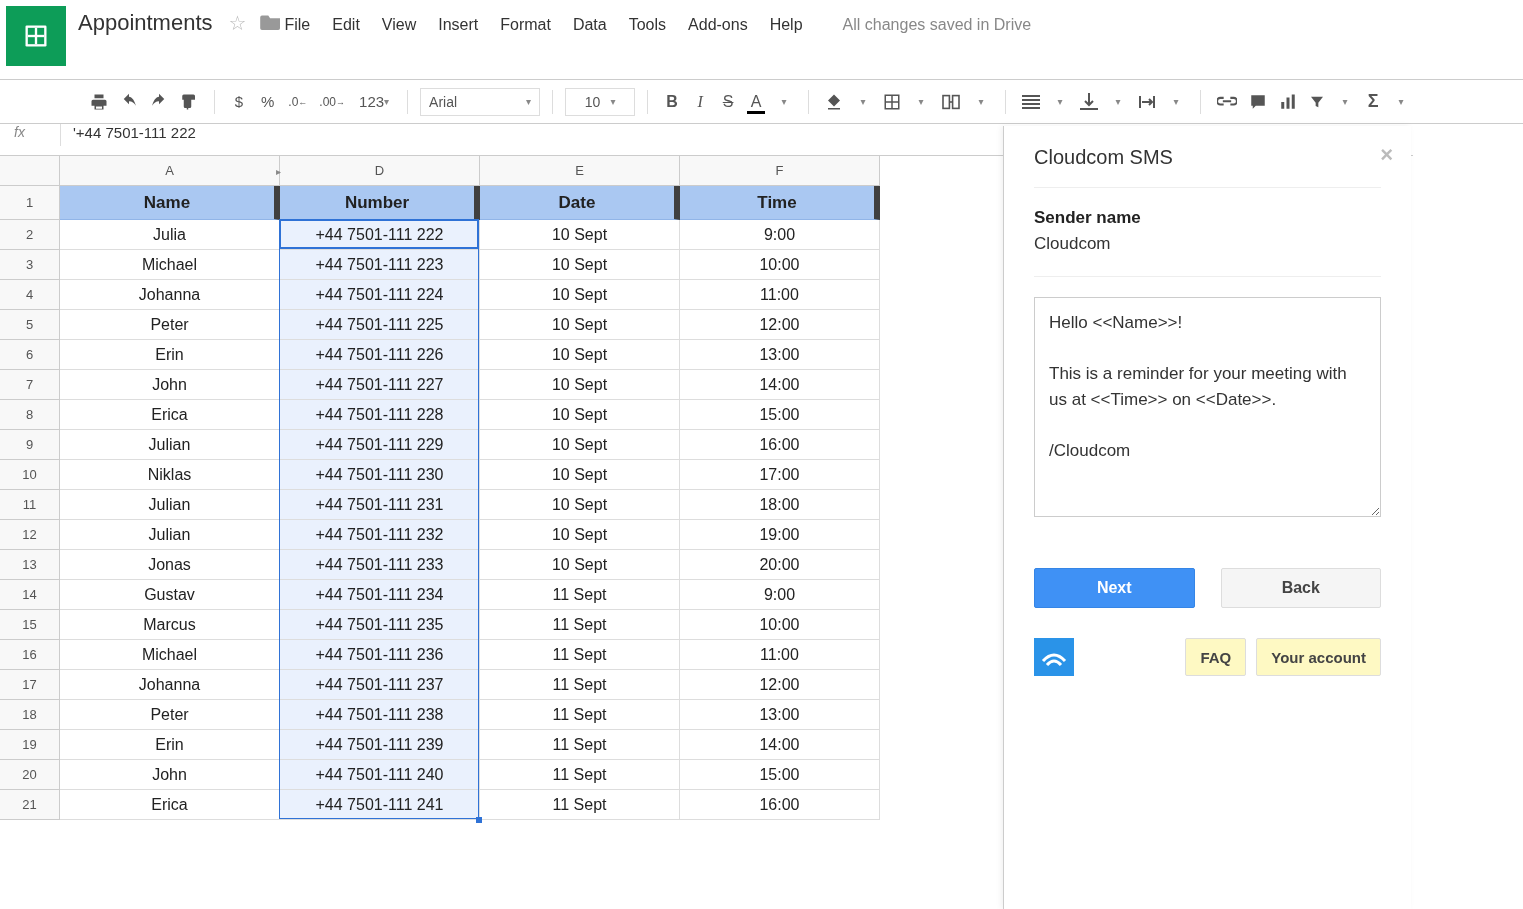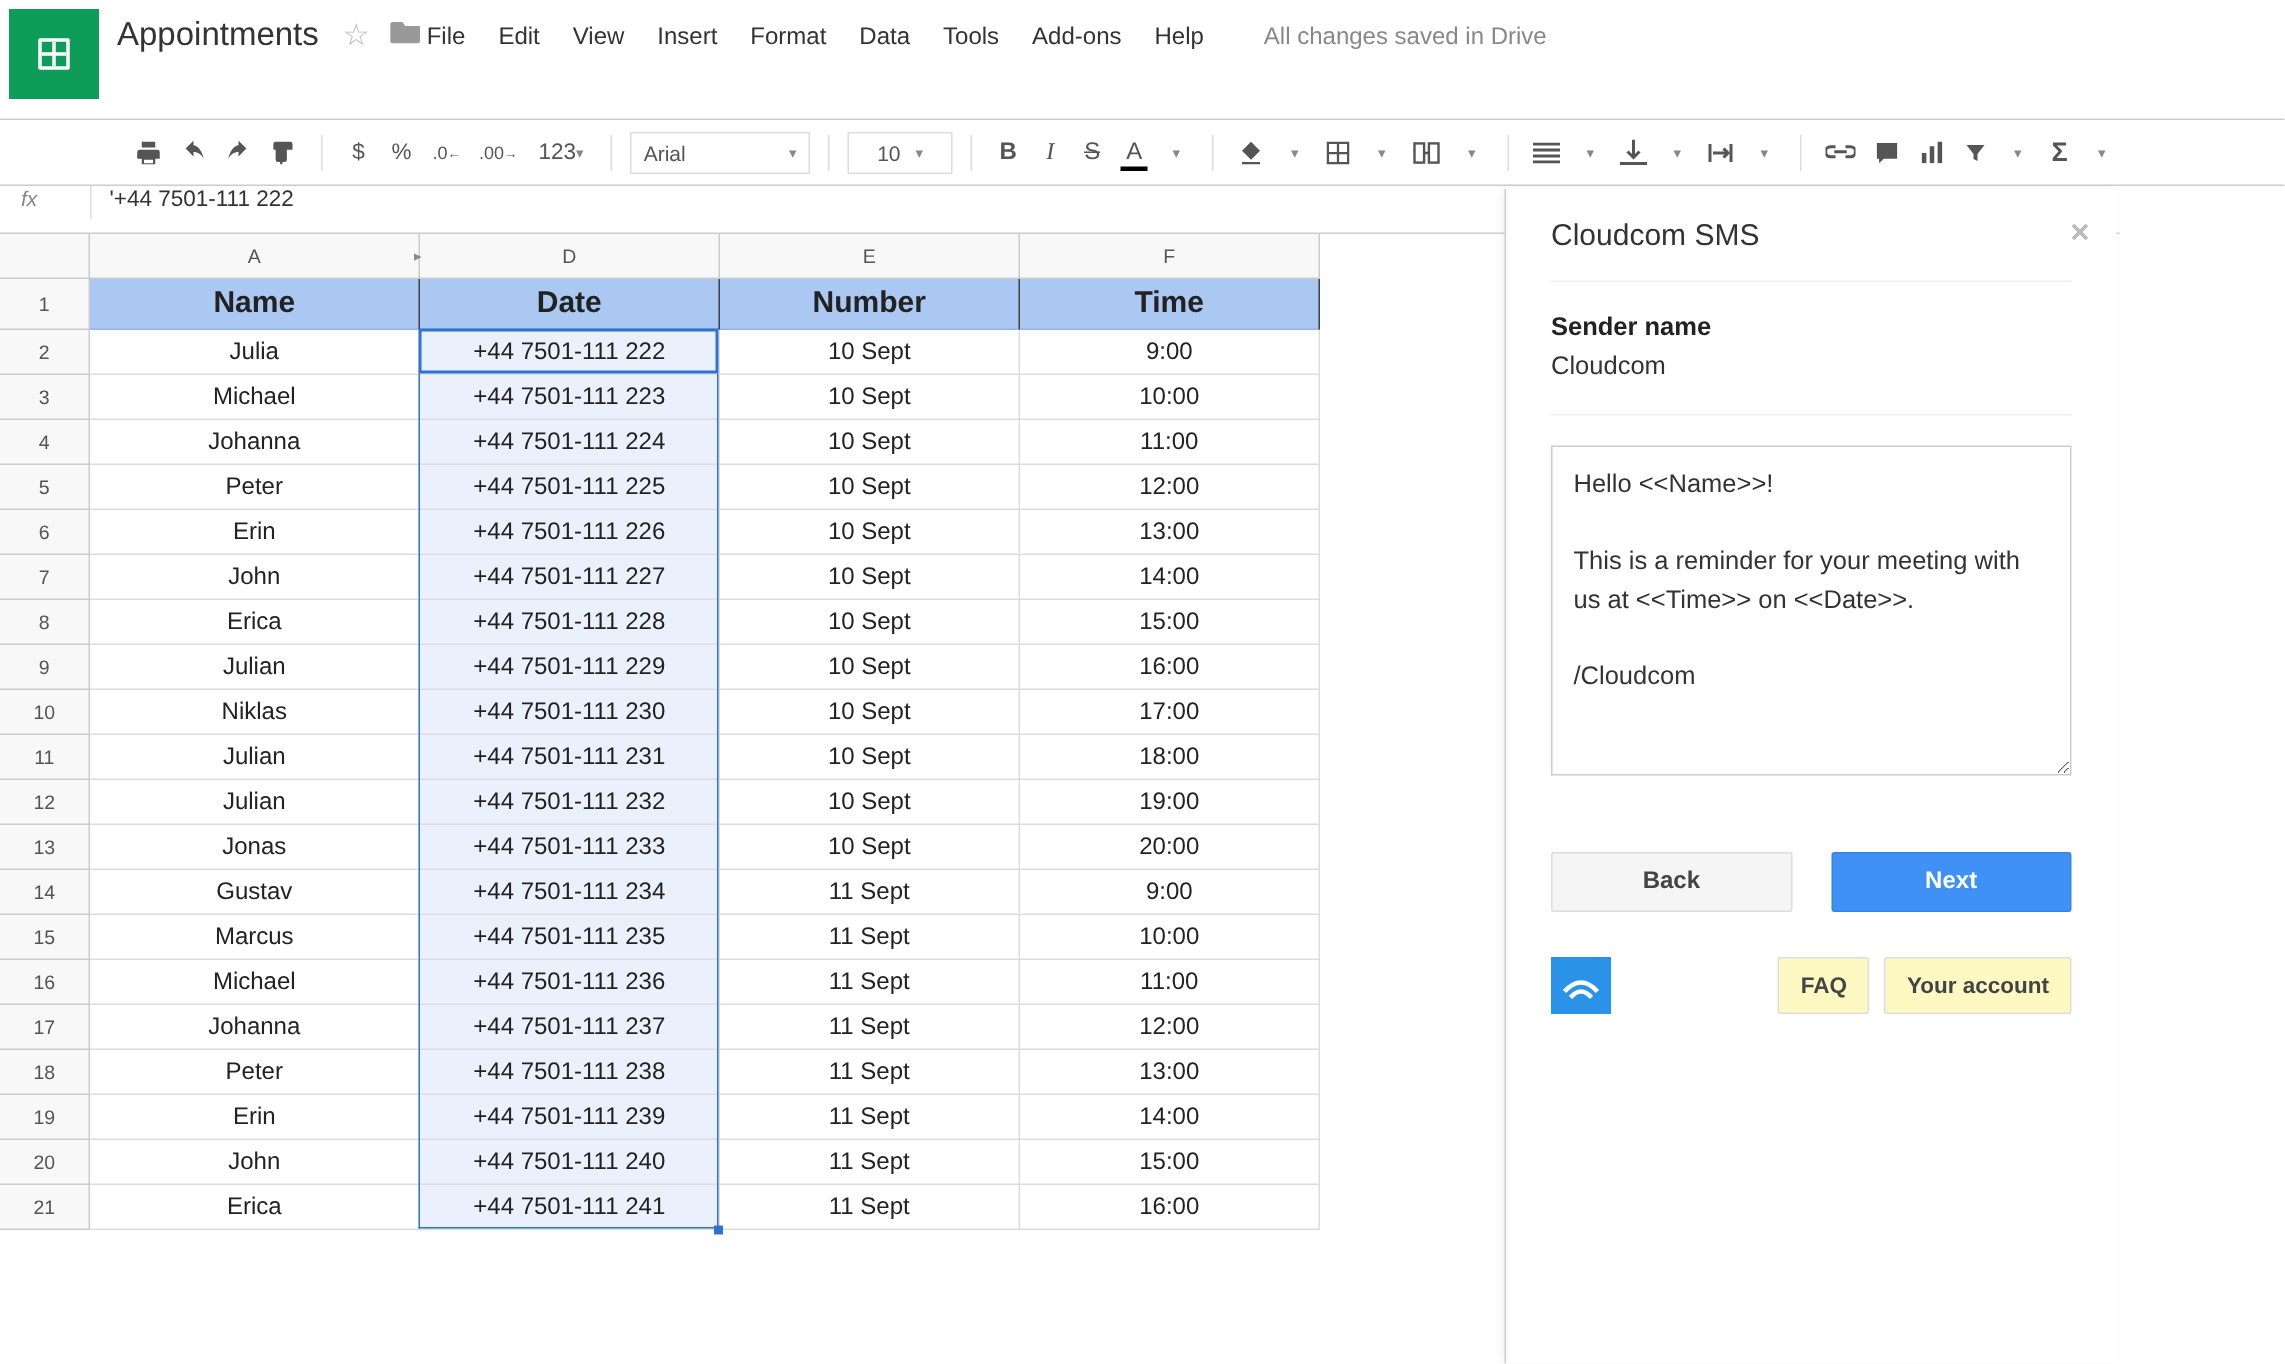--- a/index.html
+++ b/index.html
@@ -138,24 +138,24 @@
     font-size: 16px; color: #222;
     background: #fff;
   }
   .cell.colA { width: 220px; }
   .cell.colD { width: 200px; }
   .cell.colE { width: 200px; }
   .cell.colF { width: 200px; }
 
   .row.header-row .cell {
     background: #aac8f2;
-    border-right: 1px solid #404040;
+    border-right: 6px solid #404040;
     border-bottom: 1px solid #91b5e8;
     font-weight: bold;
-    font-size: 20px;
+    font-size: 17px;
   }
 
   .cell.sel-col { background: #eaf1fd; }
   .row.header-row .cell.sel-col { background: #aac8f2; }
 
   .active-cell-overlay {
     position: absolute;
     border: 2px solid #2f72d6;
     pointer-events: none;
   }
@@ -418,22 +418,22 @@
           <span>D</span>
         </div>
         <div class="col-header colE">E</div>
         <div class="col-header colF">F</div>
       </div>
     </div>
     <div class="rows" id="grid-rows">
         <div class="row header-row">
           <div class="row-header">1</div>
           <div class="cell colA">Name</div>
+          <div class="cell colD sel-col">Number</div>
           <div class="cell colE">Date</div>
-          <div class="cell colD sel-col">Number</div>
           <div class="cell colF">Time</div>
         </div>
         <div class="row">
           <div class="row-header">2</div>
           <div class="cell colA">Julia</div>
           <div class="cell colD sel-col">+44 7501-111 222</div>
           <div class="cell colE">10 Sept</div>
           <div class="cell colF">9:00</div>
         </div>
         <div class="row">
@@ -584,22 +584,22 @@
   <div class="sb-divider"></div>
   <div class="sb-label">Sender name</div>
   <div class="sb-value">Cloudcom</div>
   <div class="sb-divider"></div>
   <textarea class="sb-textarea" style="">Hello &lt;&lt;Name&gt;&gt;!
 
 This is a reminder for your meeting with us at &lt;&lt;Time&gt;&gt; on &lt;&lt;Date&gt;&gt;.
 
 /Cloudcom</textarea>
   <div class="sb-btnrow">
+    <div class="sb-btn primary">Next</div>
     <div class="sb-btn secondary">Back</div>
-    <div class="sb-btn primary">Next</div>
   </div>
   <div class="sb-bottomrow">
     <div class="sb-logo">
       <svg width="26" height="20" viewBox="0 0 26 20">
           <path d="M2 14 Q13 2 24 14" stroke="#fff" stroke-width="3" fill="none"></path>
           <path d="M6 18 Q13 10 20 18" stroke="#fff" stroke-width="3" fill="none"></path>
         </svg>
     </div>
     <div class="spacer"></div>
     <div class="sb-smallbtn">FAQ</div>

